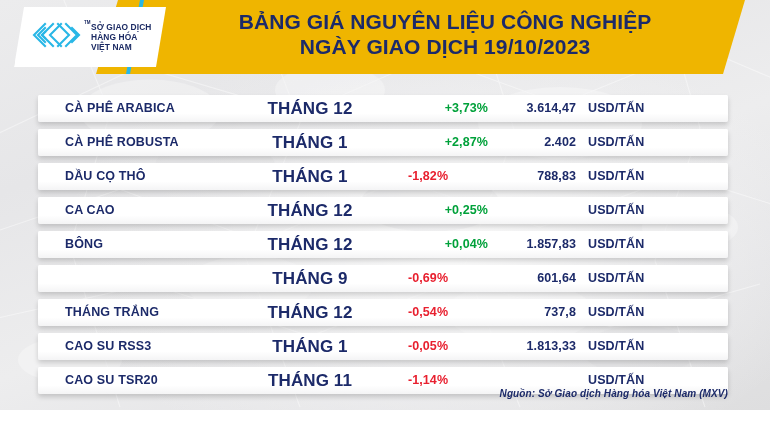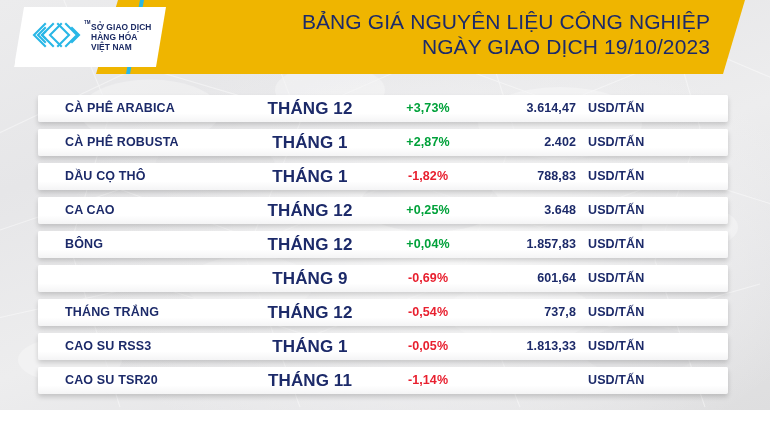--- a/index.html
+++ b/index.html
@@ -95,23 +95,23 @@
     color: #1b2a63;
     font-weight: bold;
   }
 
   
   .title-wrap {
     position: absolute;
     left: 180px;
     top: 10px;
     width: 530px;
-    text-align: right;
-    color: #1c2a69;
-    font-weight: normal;
+    text-align: center;
+    color: #1c2a69;
+    font-weight: bold;
     line-height: 1.18;
     z-index: 3;
   }
   .title-line1 { font-size: 21px; letter-spacing: 0.1px; }
   .title-line2 { font-size: 21px; letter-spacing: 0.1px; }
 
   
   .table {
     position: absolute;
     left: 38px;
@@ -160,21 +160,21 @@
     top: 0;
     width: 120px;
     height: 27px;
     line-height: 27px;
     text-align: center;
     font-size: 12.5px;
     font-weight: bold;
     letter-spacing: 0.1px;
     white-space: nowrap;
   }
-  .c-change.up   { color: #00a13a; }
+  .c-change.up   { color: #00a13a; text-align: right; }
   .c-change.down { color: #e8202f; }
   .c-price {
     position: absolute;
     left: 420px;
     top: 0;
     width: 118px;
     height: 27px;
     line-height: 27px;
     text-align: right;
     color: #1c2a69;
@@ -295,21 +295,20 @@
         <span class="c-name">DẦU CỌ THÔ</span>
         <span class="c-month">THÁNG 1</span>
         <span class="c-change down">-1,82%</span>
         <span class="c-price">788,83</span>
         <span class="c-unit">USD/TẤN</span>
       </div>
       <div class="row">
         <span class="c-name">CA CAO</span>
         <span class="c-month">THÁNG 12</span>
         <span class="c-change up">+0,25%</span>
-        <span class="c-price">3.648</span>
         <span class="c-unit">USD/TẤN</span>
       </div>
       <div class="row">
         <span class="c-name">BÔNG</span>
         <span class="c-month">THÁNG 12</span>
         <span class="c-change up">+0,04%</span>
         <span class="c-price">1.857,83</span>
         <span class="c-unit">USD/TẤN</span>
       </div>
       <div class="row">
@@ -333,14 +332,15 @@
         <span class="c-unit">USD/TẤN</span>
       </div>
       <div class="row">
         <span class="c-name">CAO SU TSR20</span>
         <span class="c-month">THÁNG 11</span>
         <span class="c-change down">-1,14%</span>
         <span class="c-unit">USD/TẤN</span>
       </div>
     </div>
 
+  <div class="footer">Nguồn: Sở Giao dịch Hàng hóa Việt Nam (MXV)</div>
 
 </div>
 
 </body></html>

